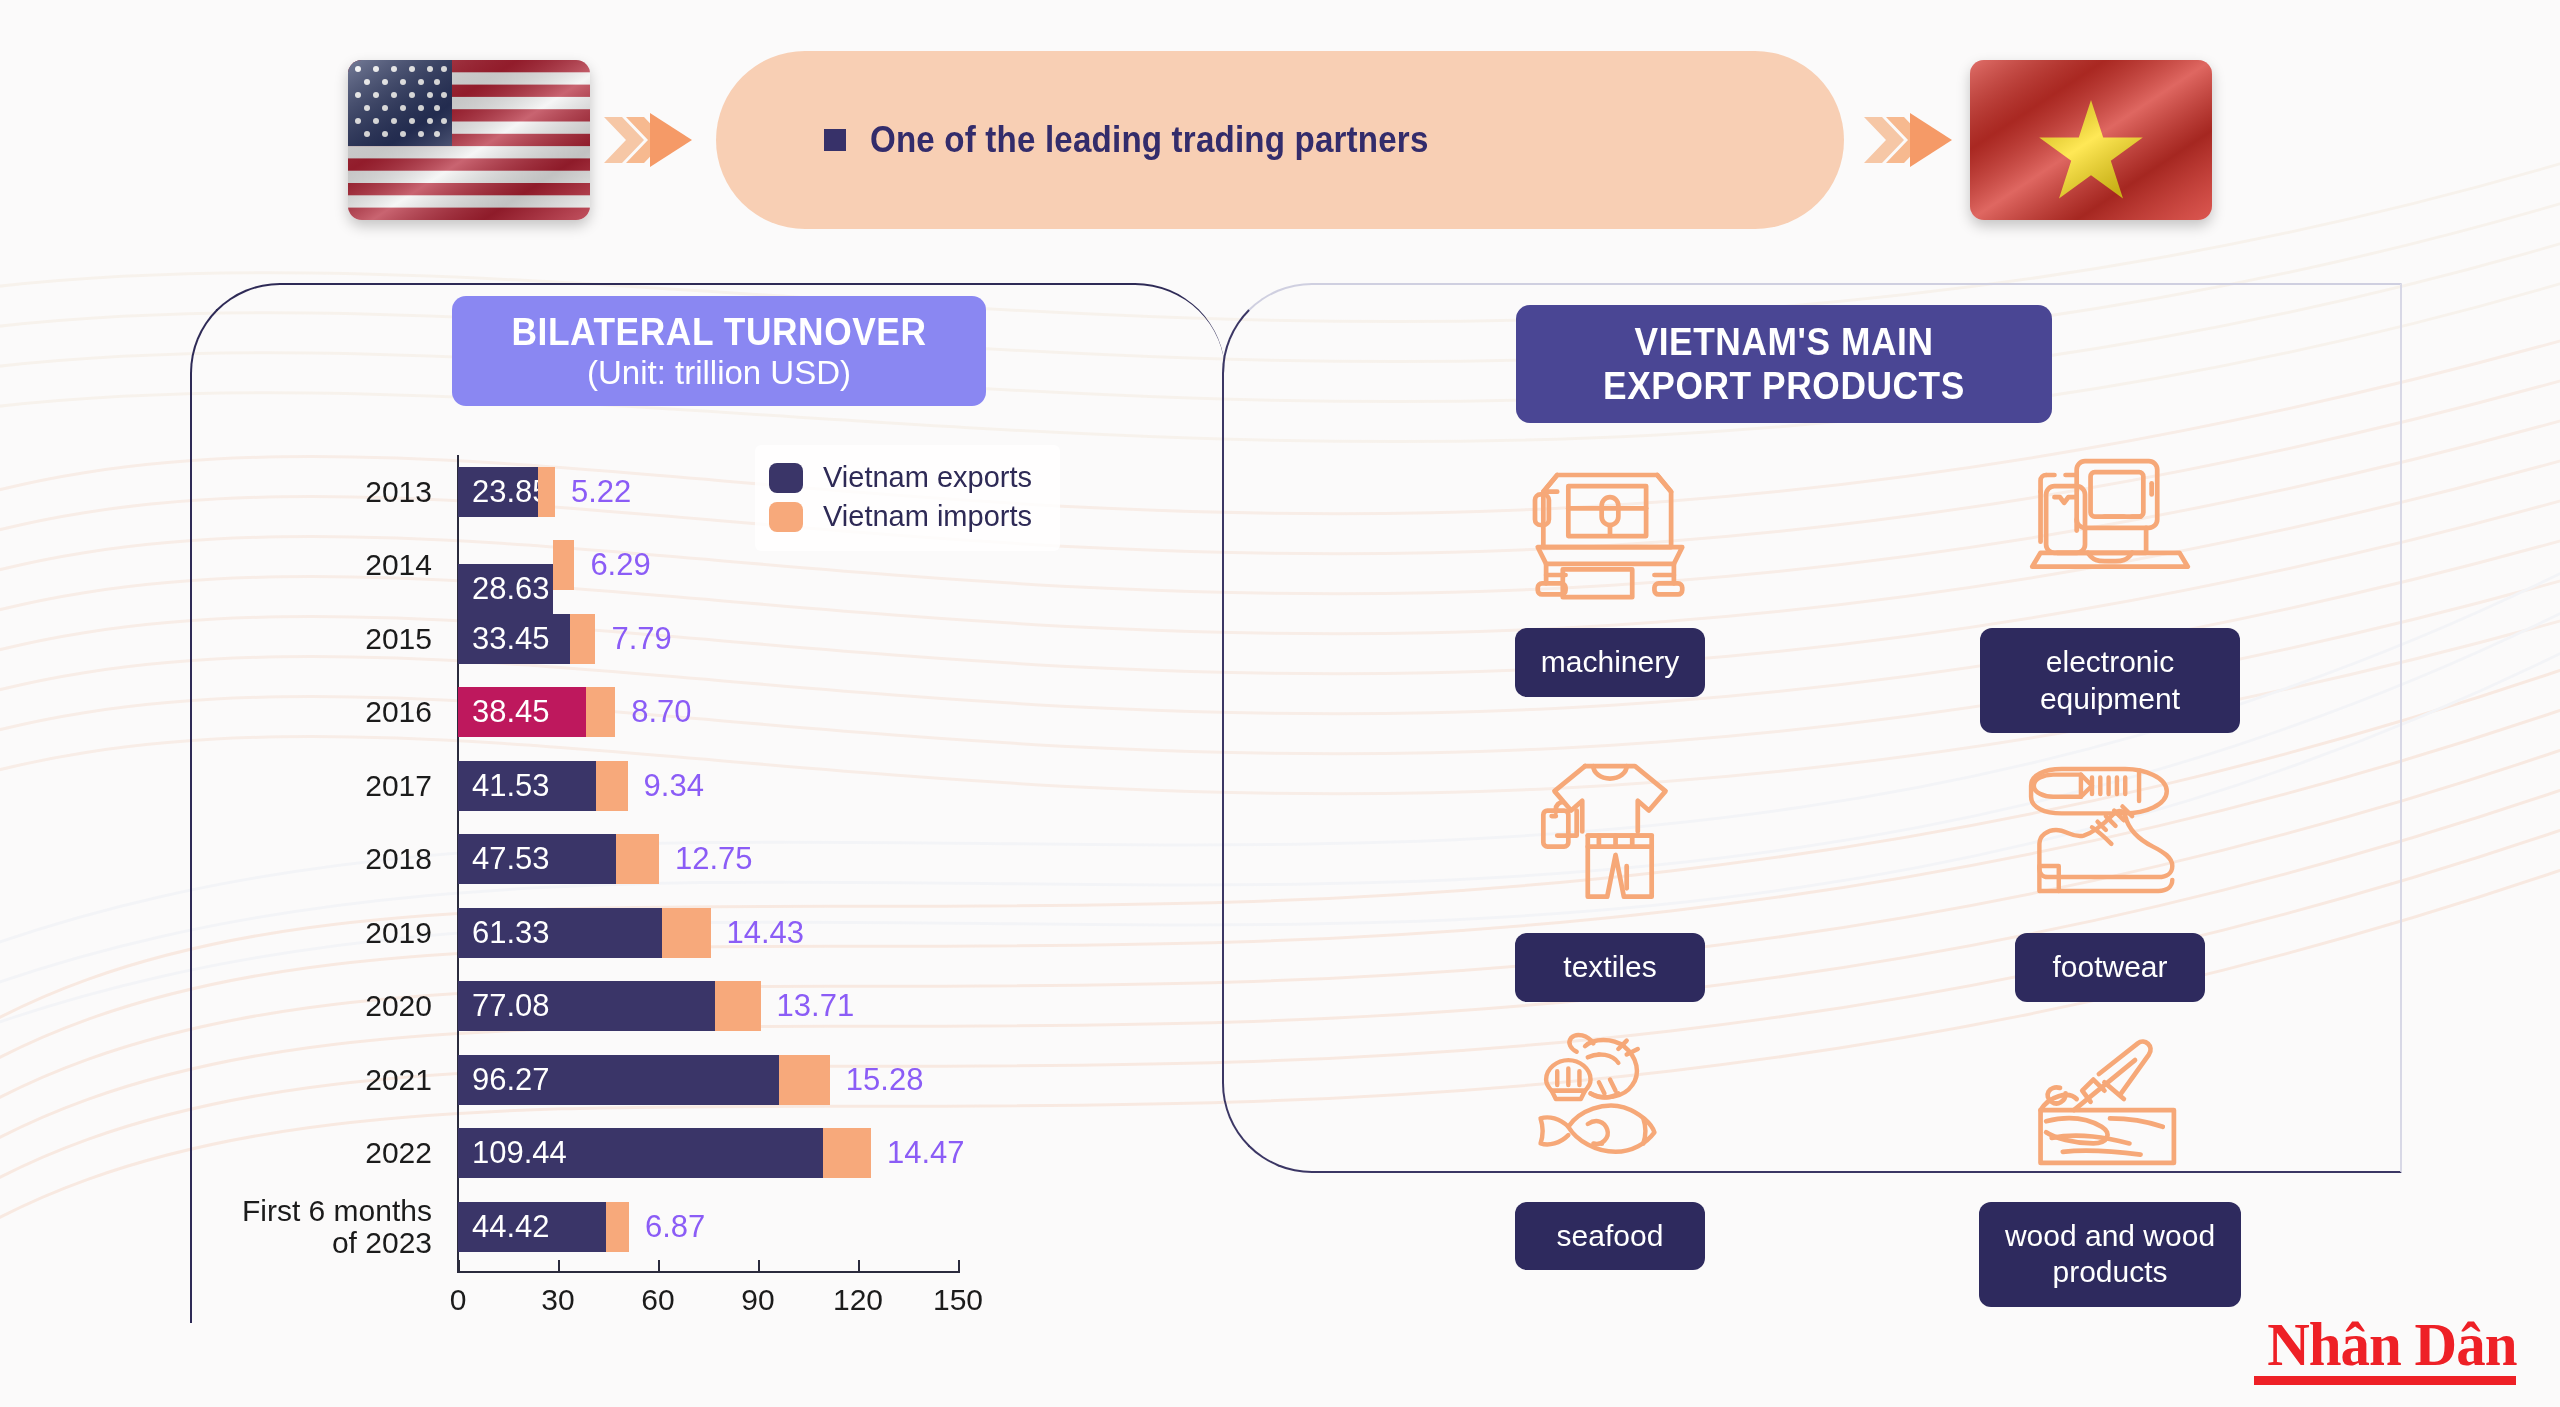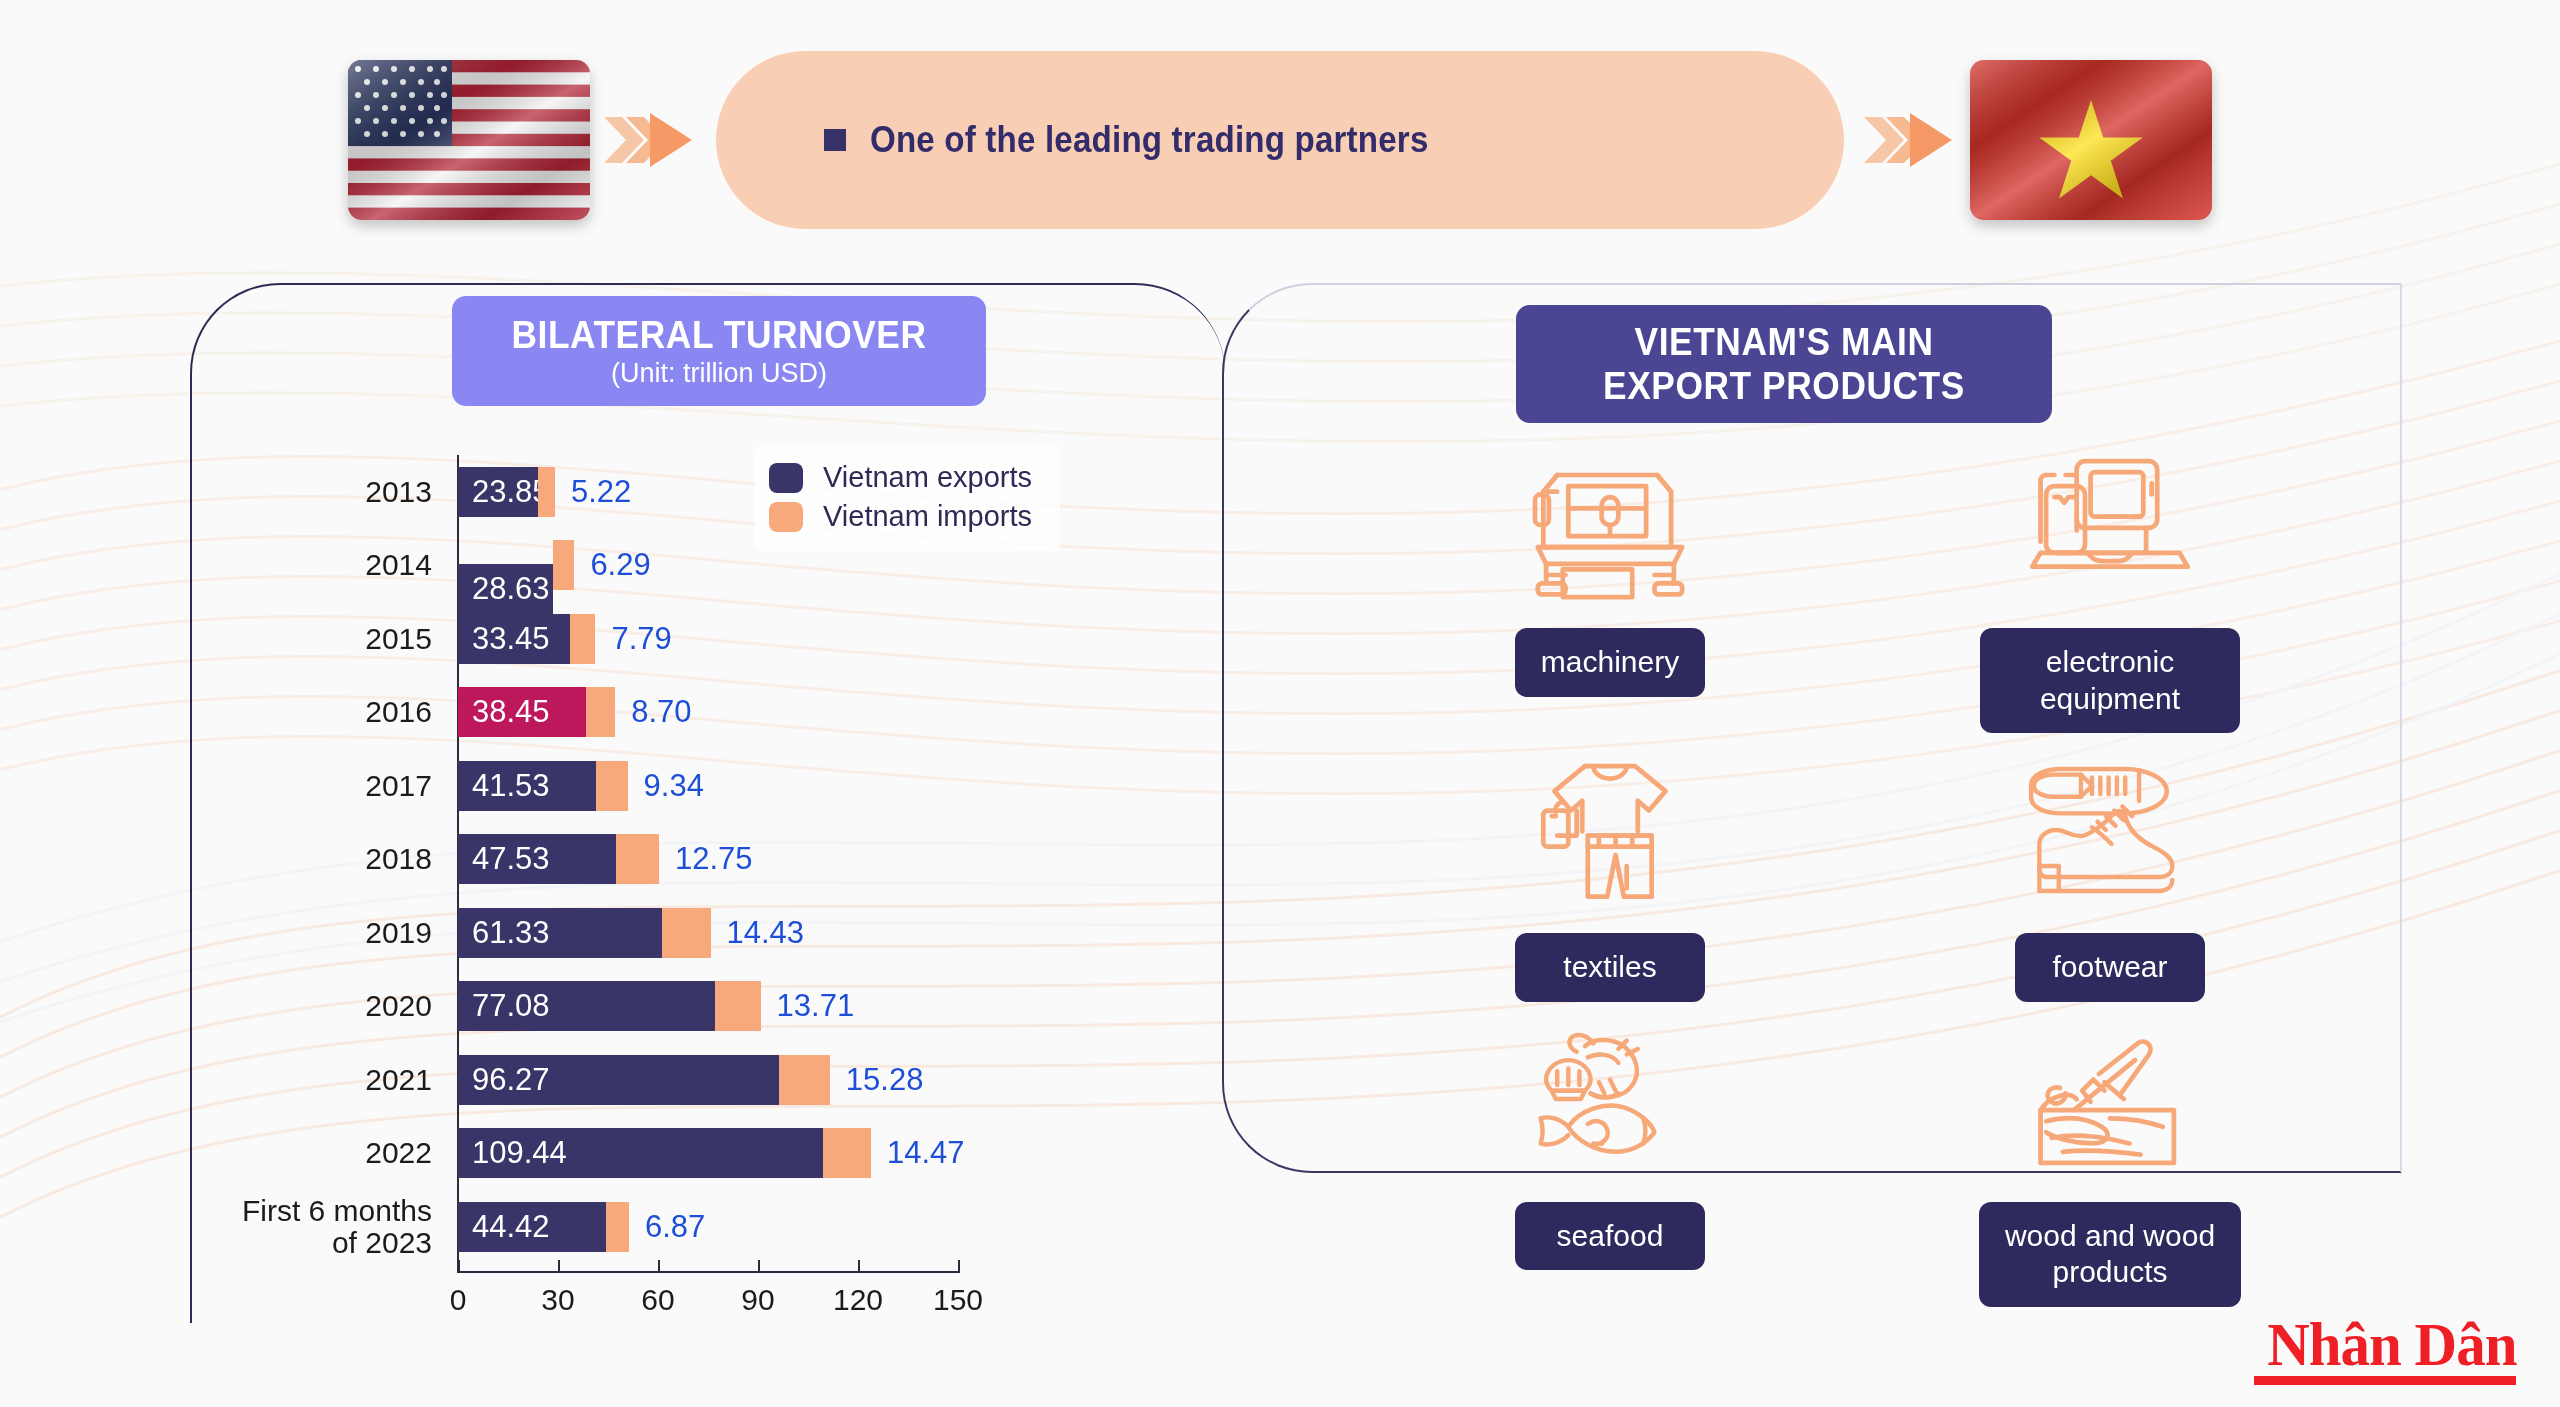--- a/index.html
+++ b/index.html
@@ -109,21 +109,21 @@
   }
   .chip-heading {
     font-family: "Liberation Sans Narrow", "Liberation Sans", sans-serif;
     font-weight: 700;
     font-size: 38px;
     letter-spacing: .6px;
     transform: scaleX(.93);
     line-height: 1.16;
   }
   .chip-sub {
-    font-size: 27px;
+    font-size: 33px;
     font-weight: 400;
   }
 
   
   #chart {
     position: absolute;
     left: 190px; top: 455px;
     width: 1040px; height: 880px;
     z-index: 3;
   }
@@ -145,21 +145,21 @@
   .bars { position: absolute; left: 268px; height: 50px; display: flex; align-items: center; }
   .bar-export {
     height: 50px; background: #3a3568;
     display: flex; align-items: center;
     color: #ffffff; font-size: 31px;
     padding-left: 14px;
     white-space: nowrap;
   }
   .bar-import { height: 50px; background: #f7a97b; }
   .import-value {
-    font-size: 31px; color: #1d4ed8;
+    font-size: 31px; color: #8b5cf6;
     margin-left: 16px; white-space: nowrap;
   }
 
   
   #axis-line {
     position: absolute;
     left: 268px; bottom: 62px;
     width: 500px; height: 2px;
     background: #2b2b3d;
   }

